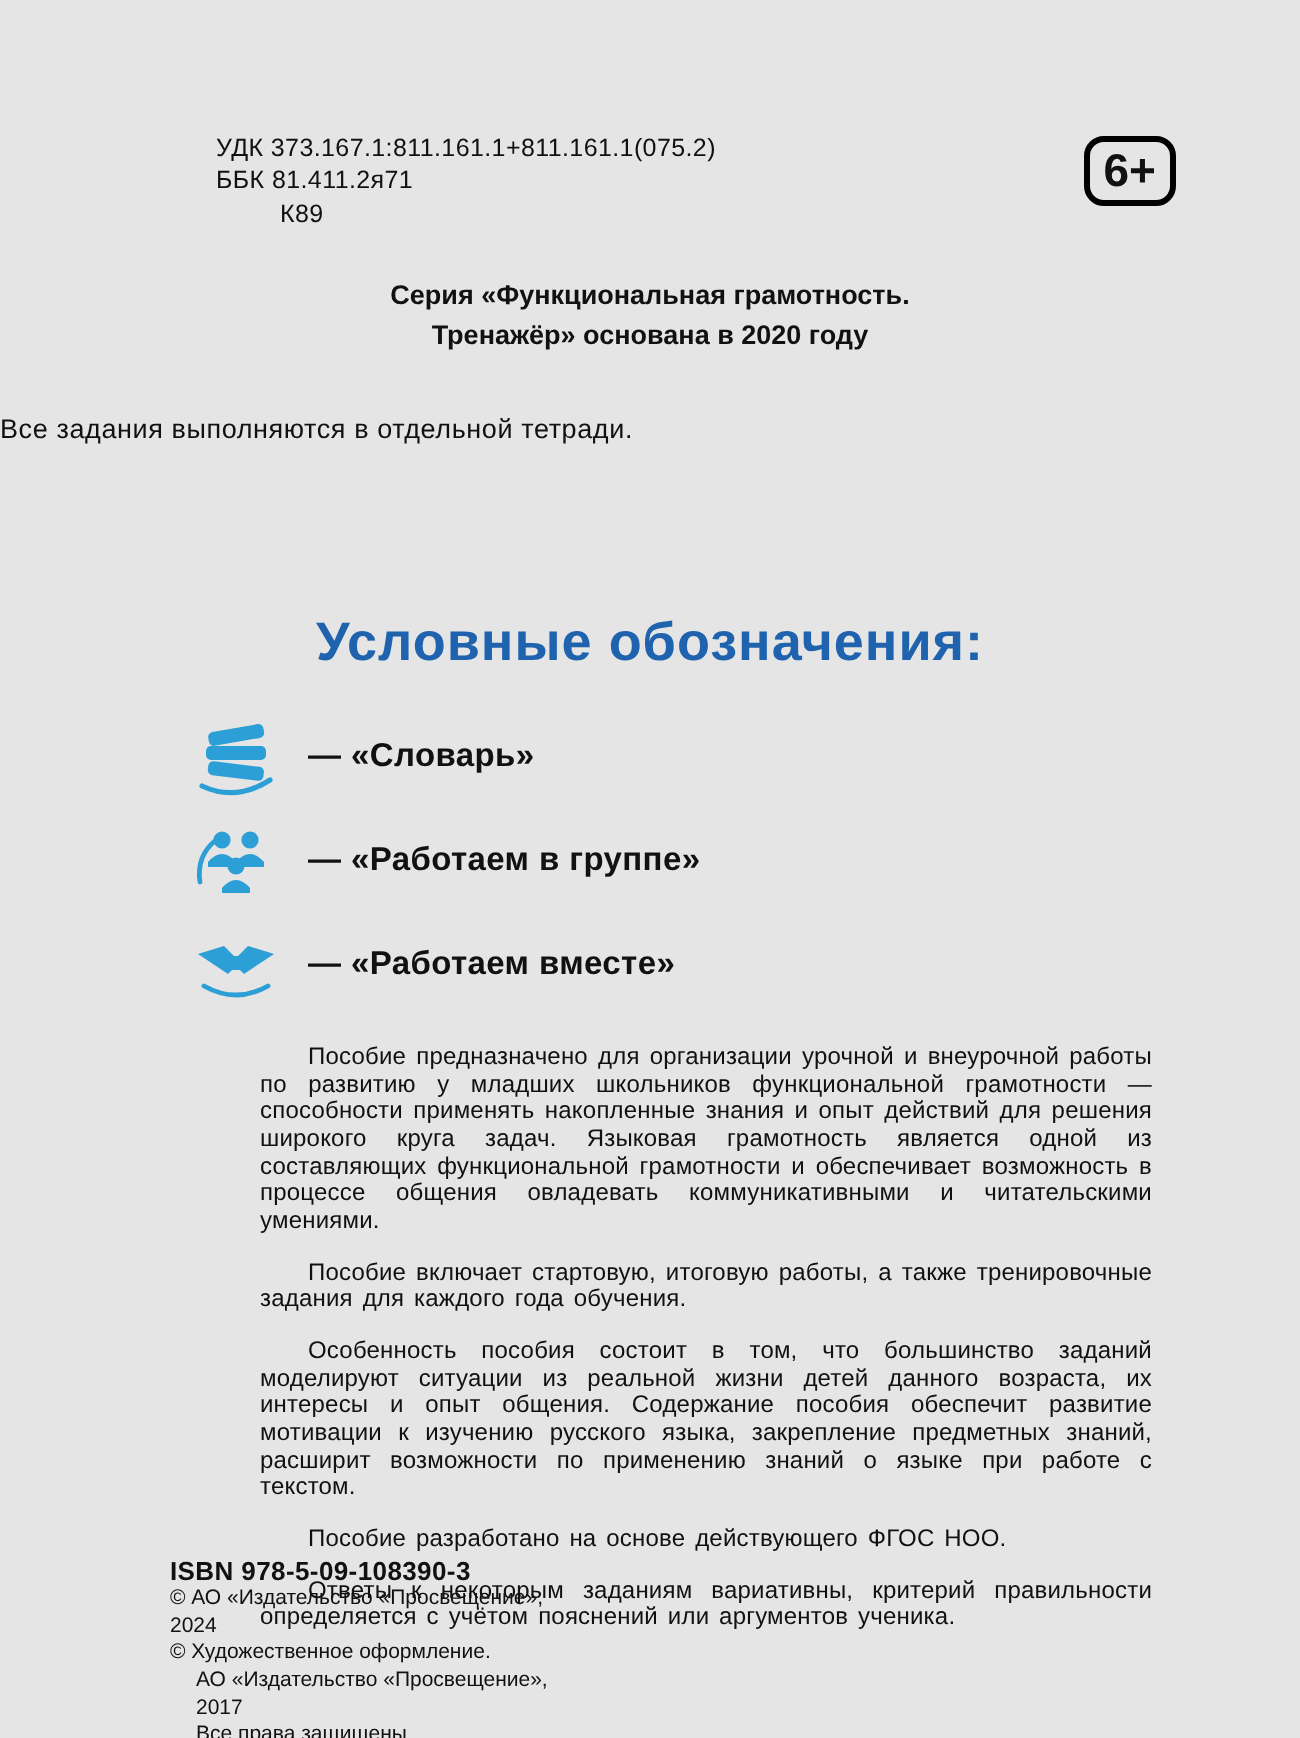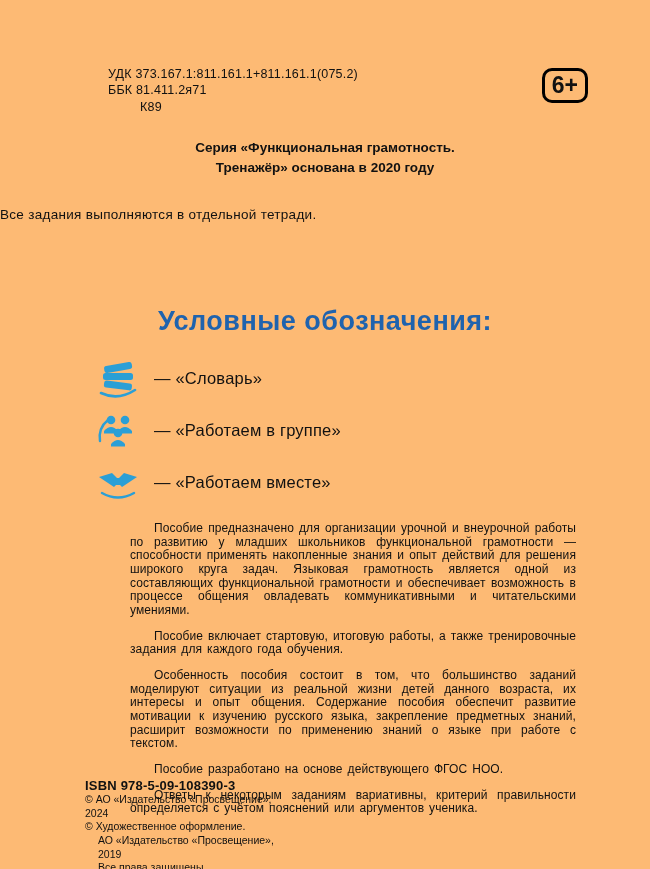--- a/index.html
+++ b/index.html
@@ -1,20 +1,20 @@
 <!DOCTYPE html>
 <html style="--heading-blue: #1f63ae; --accent-icons: #2b9fd6; --text: #111111;"><head>
 <meta charset="utf-8">
 <style>
   html,body{margin:0;padding:0;background:#ffffff;}
   body{font-family:"Liberation Sans", sans-serif; color:#111;}
   .page{
     position:relative;
     width:650px;height:869px;
-    background:#fdba74;
+    background:#e5e5e5;
     box-sizing:border-box;
     overflow:hidden;
   }
   
   .top-row{position:absolute;top:66px;left:108px;right:58px;}
   .meta{font-size:12.5px;line-height:1.3;letter-spacing:.2px;}
   .meta .k-code{margin-left:32px;}
   .age-badge{
     position:absolute;right:4px;top:2px;
     border:3px solid #000;border-radius:10px;
@@ -37,21 +37,21 @@
     font-size:13px;line-height:1.22;text-align:justify;text-indent:28px;
     letter-spacing:.1px;word-spacing:2px;
   }
   
   .legend-title{
     position:absolute;top:306px;left:0;right:0;margin:0;
     text-align:center;
     color:var(--heading-blue,#1f63ae);
     font-size:27px;font-weight:bold;letter-spacing:.5px;
   }
-  .legend{position:absolute;top:358px;left:96px;right:62px;}
+  .legend{position:absolute;top:358px;left:96px;right:62px;font-weight:bold;}
   .legend-item{display:flex;align-items:center;margin-bottom:12px;height:40px;}
   .legend-item .icon{width:44px;height:40px;flex:0 0 44px;margin-right:14px;}
   .legend-item .icon svg{display:block;}
   .legend-label{font-size:16.5px;letter-spacing:.2px;}
   
   .annotation{
     position:absolute;top:510px;left:118px;right:62px;
     font-size:12px;line-height:1.14;text-align:justify;
   }
   .annotation p{margin:12px;text-indent:24px;letter-spacing:.1px;word-spacing:1.5px;}
@@ -140,18 +140,18 @@
     <p>Особенность пособия состоит в том, что большинство заданий моделируют ситуации из реальной жизни детей данного возраста, их интересы и опыт общения. Содержание пособия обеспечит развитие мотивации к изучению русского языка, закрепление предметных знаний, расширит возможности по применению знаний о языке при работе с текстом.</p>
     <p>Пособие разработано на основе действующего ФГОС НОО.</p>
     <p>Ответы к некоторым заданиям вариативны, критерий правильности определяется с учётом пояснений или аргументов ученика.</p>
   </div>
 
   <div class="footer">
     <div class="isbn">ISBN 978-5-09-108390-3</div>
     <div class="copyright">
       <div class="cpy-line">© АО «Издательство «Просвещение», 2024</div>
       <div class="cpy-line">© Художественное оформление.</div>
-      <div class="cpy-line indent">АО «Издательство «Просвещение», 2019</div>
+      <div class="cpy-line indent">АО «Издательство «Просвещение», 2017</div>
       <div class="cpy-line indent">Все права защищены</div>
     </div>
   </div>
 
 </div>
 
 </body></html>

